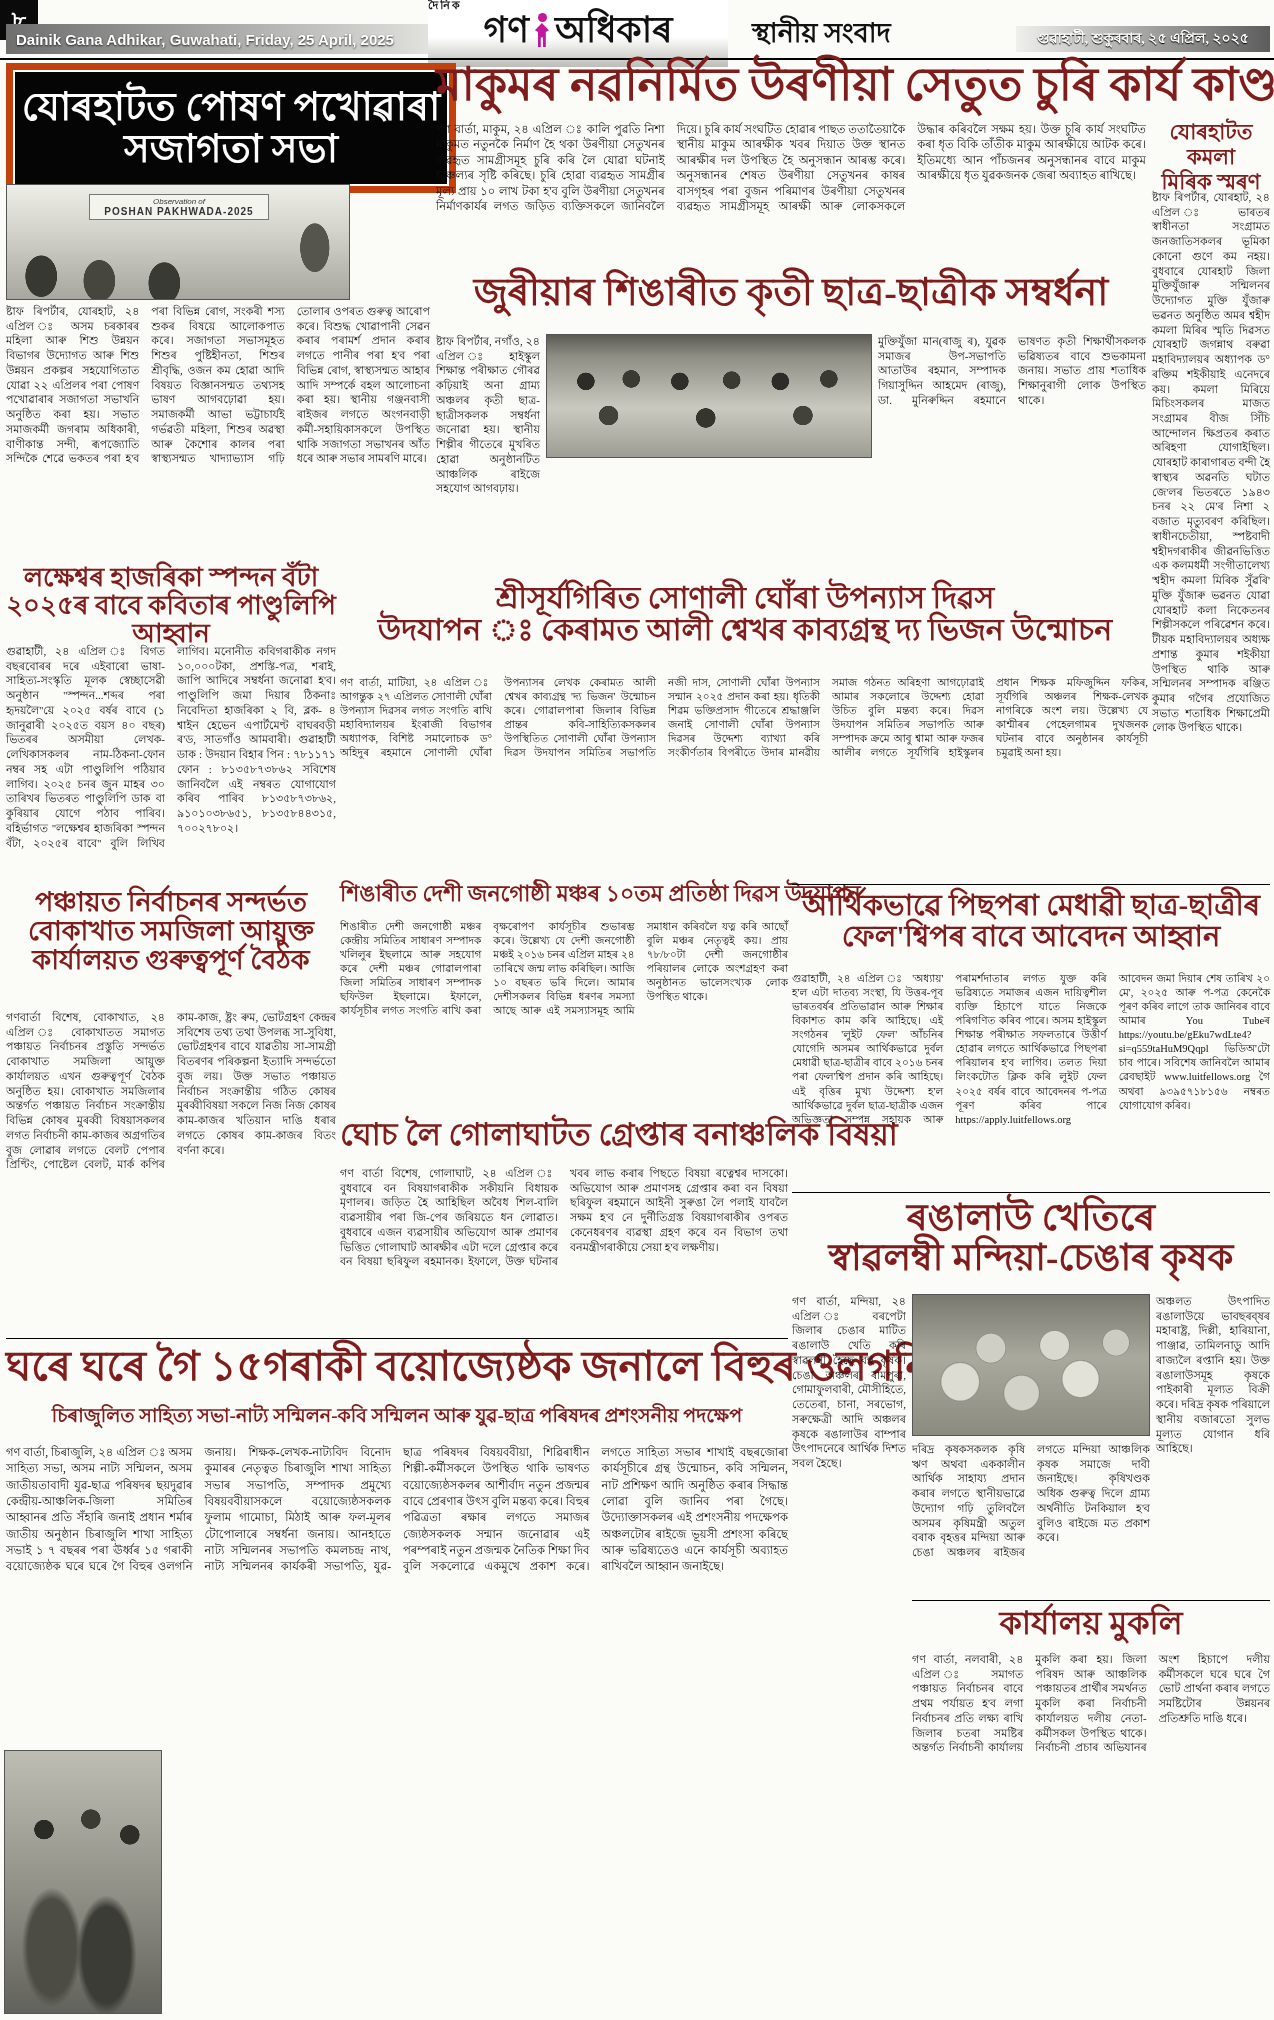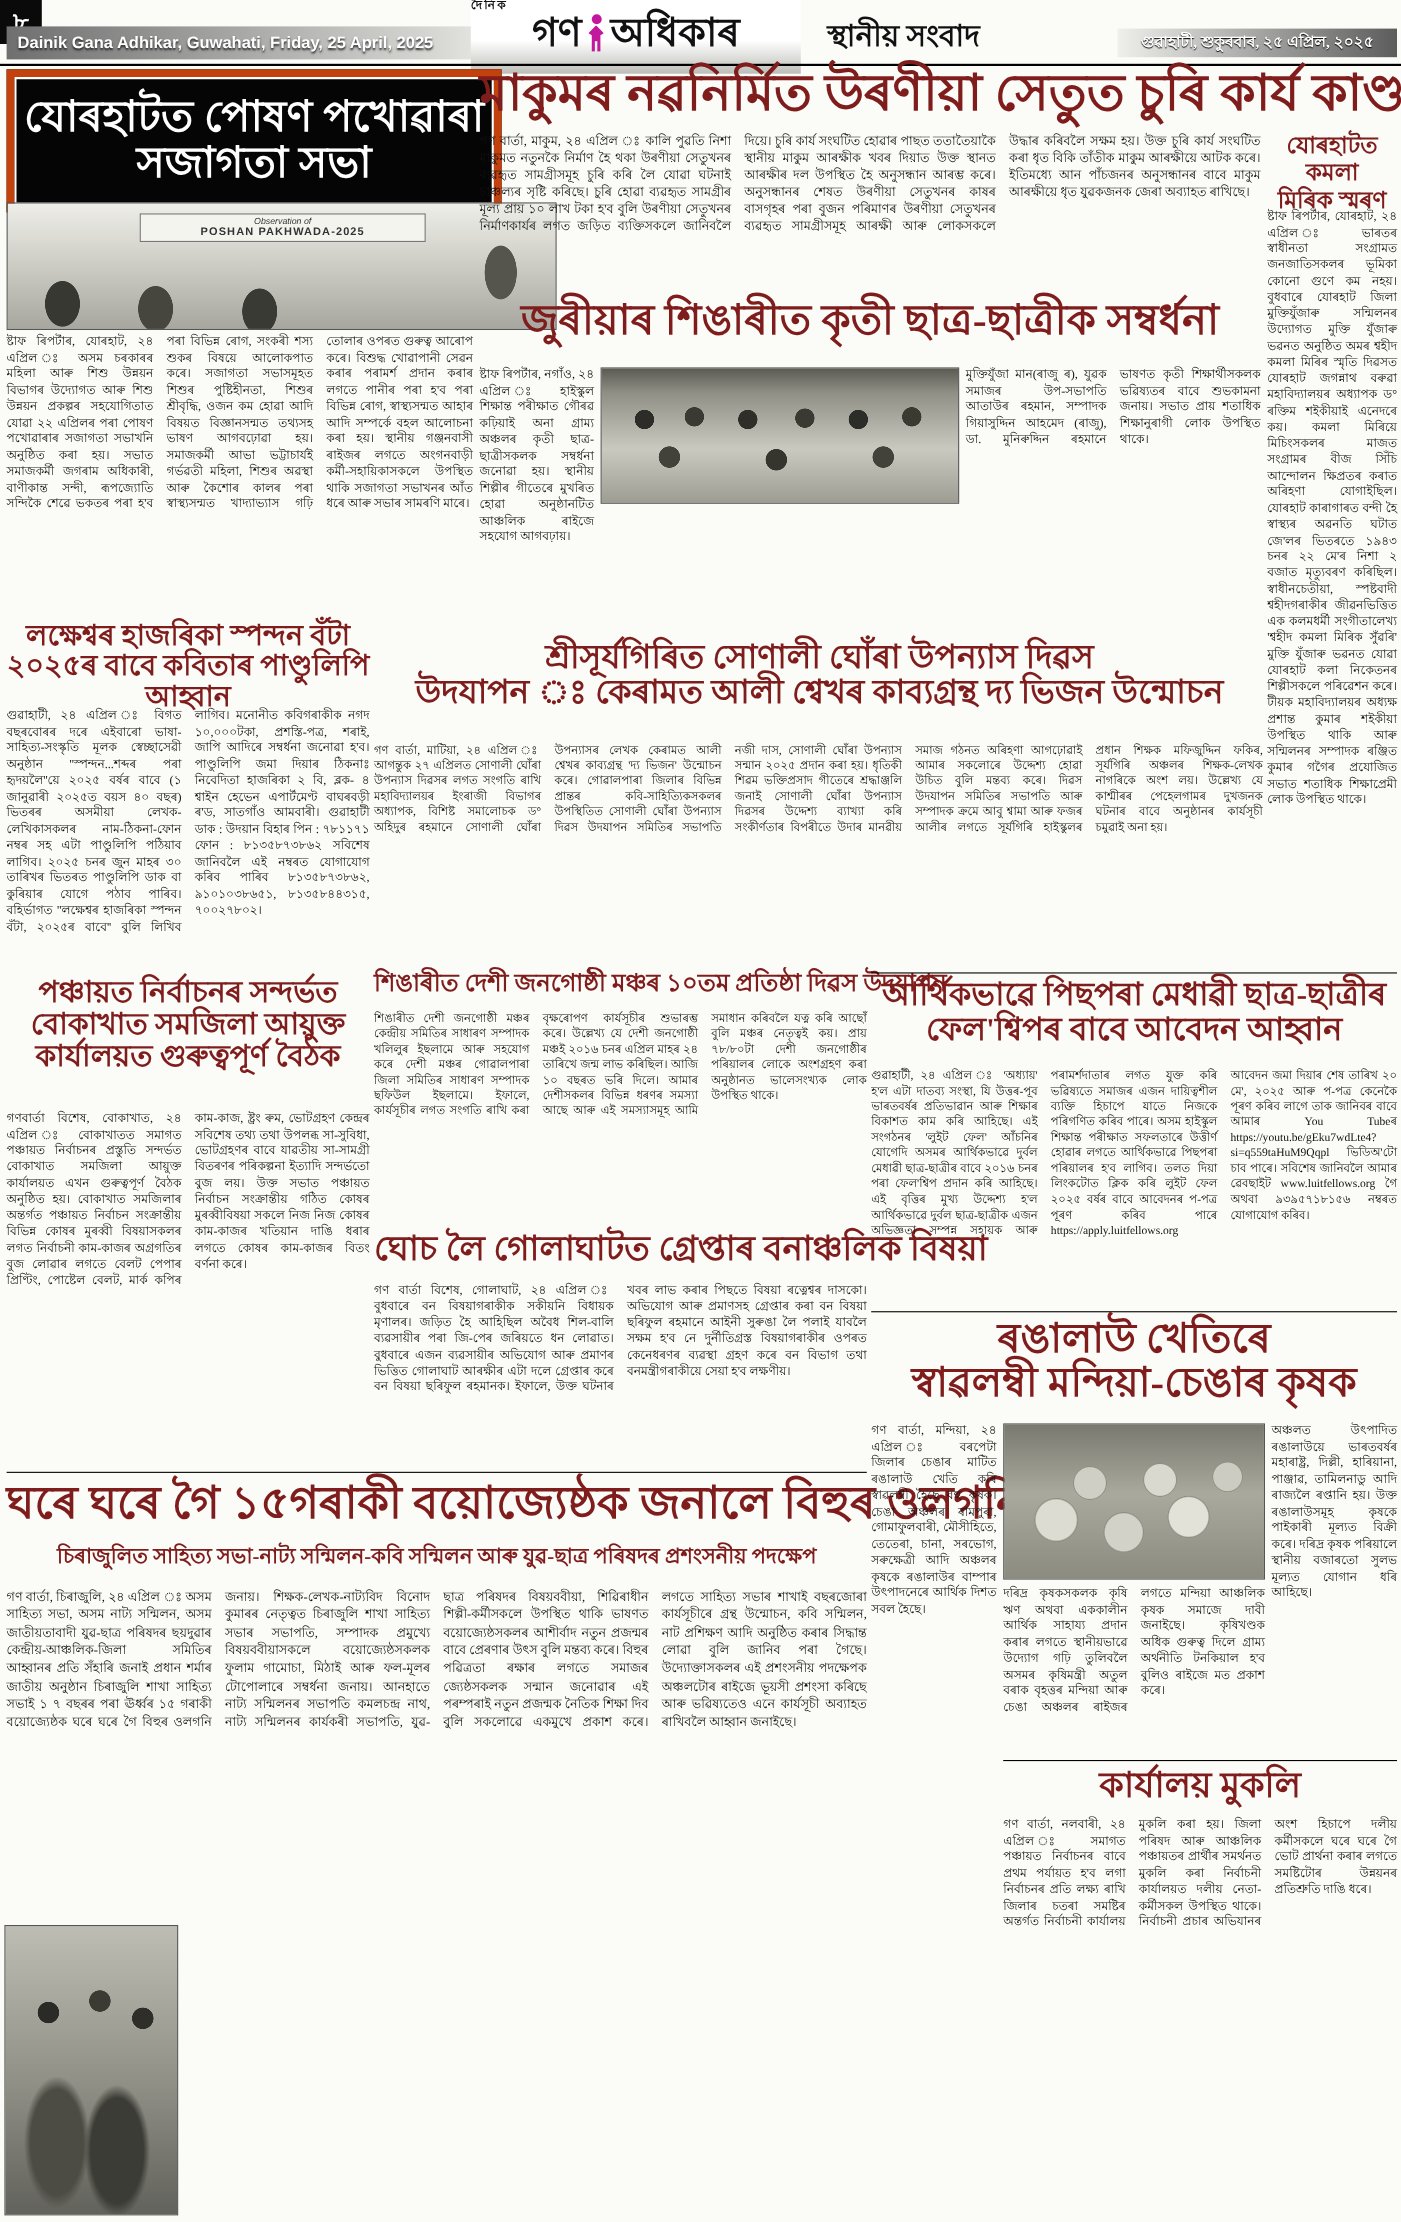--- a/index.html
+++ b/index.html
@@ -87,21 +87,21 @@
       <span>গণ</span>
       <span class="person-icon"></span>
       <span>অধিকাৰ</span>
     </div>
   </div>
   <div class="abs section-label">স্থানীয় সংবাদ</div>
   <div class="abs banner-right">গুৱাহাটী, শুকুৰবাৰ, ২৫ এপ্ৰিল, ২০২৫</div>
   <div class="abs header-rule"></div>
 
   <div class="abs hl hl-box" style="left:6px;top:63px;width:424px;height:116px;font-size:39px;padding:0 6px;">যোৰহাটত পোষণ পখোৱাৰা সজাগতা সভা</div>
-  <div class="abs photo photo-meeting" style="left:6px;top:184px;width:500px;height:116px;">
+  <div class="abs photo photo-meeting" style="left:6px;top:184px;width:344px;height:116px;">
     <div class="photo-banner">
       <div class="l1">Observation of</div>
       <div class="l2">POSHAN PAKHWADA-2025</div>
     </div>
   </div>
   <div class="abs body-text" style="left:6px;top:304px;width:424px;height:252px;column-count:3;font-size:11px;">ষ্টাফ ৰিপৰ্টাৰ, যোৰহাট, ২৪ এপ্ৰিল ঃ অসম চৰকাৰৰ মহিলা আৰু শিশু উন্নয়ন বিভাগৰ উদ্যোগত আৰু শিশু উন্নয়ন প্ৰকল্পৰ সহযোগিতাত যোৱা ২২ এপ্ৰিলৰ পৰা পোষণ পখোৱাৰাৰ সজাগতা সভাখনি অনুষ্ঠিত কৰা হয়। সভাত সমাজকৰ্মী জগৰাম অধিকাৰী, বাণীকান্ত সন্দী, ৰূপজ্যোতি সন্দিকৈ শেৱে ভকতৰ পৰা হ'ব পৰা বিভিন্ন ৰোগ, সংকৰী শস্য শুকৰ বিষয়ে আলোকপাত কৰে। সজাগতা সভাসমূহত শিশুৰ পুষ্টিহীনতা, শিশুৰ শ্ৰীবৃদ্ধি, ওজন কম হোৱা আদি বিষয়ত বিজ্ঞানসন্মত তথ্যসহ ভাষণ আগবঢ়োৱা হয়। সমাজকৰ্মী আভা ভট্টাচাৰ্যই গৰ্ভৱতী মহিলা, শিশুৰ অৱস্থা আৰু কৈশোৰ কালৰ পৰা স্বাস্থ্যসন্মত খাদ্যাভ্যাস গঢ়ি তোলাৰ ওপৰত গুৰুত্ব আৰোপ কৰে। বিশুদ্ধ খোৱাপানী সেৱন কৰাৰ পৰামৰ্শ প্ৰদান কৰাৰ লগতে পানীৰ পৰা হ'ব পৰা বিভিন্ন ৰোগ, স্বাস্থ্যসন্মত আহাৰ আদি সম্পৰ্কে বহল আলোচনা কৰা হয়। স্থানীয় গঞ্জনবাসী ৰাইজৰ লগতে অংগনবাড়ী কৰ্মী-সহায়িকাসকলে উপস্থিত থাকি সজাগতা সভাখনৰ আঁত ধৰে আৰু সভাৰ সামৰণি মাৰে।</div>
 
   <div class="abs hl" style="left:436px;top:60px;width:834px;height:56px;font-size:46px;white-space:nowrap;">মাকুমৰ নৱনিৰ্মিত উৰণীয়া সেতুত চুৰি কাৰ্য কাণ্ড</div>
   <div class="abs body-text" style="left:436px;top:122px;width:710px;height:144px;column-count:3;">গণ বাৰ্তা, মাকুম, ২৪ এপ্ৰিল ঃ কালি পুৱতি নিশা মাকুমত নতুনকৈ নিৰ্মাণ হৈ থকা উৰণীয়া সেতুখনৰ ব্যৱহৃত সামগ্ৰীসমূহ চুৰি কৰি লৈ যোৱা ঘটনাই চাঞ্চল্যৰ সৃষ্টি কৰিছে। চুৰি হোৱা ব্যৱহৃত সামগ্ৰীৰ মূল্য প্ৰায় ১০ লাখ টকা হ'ব বুলি উৰণীয়া সেতুখনৰ নিৰ্মাণকাৰ্যৰ লগত জড়িত ব্যক্তিসকলে জানিবলৈ দিয়ে। চুৰি কাৰ্য সংঘটিত হোৱাৰ পাছত ততাতৈয়াকৈ স্থানীয় মাকুম আৰক্ষীক খবৰ দিয়াত উক্ত স্থানত আৰক্ষীৰ দল উপস্থিত হৈ অনুসন্ধান আৰম্ভ কৰে। অনুসন্ধানৰ শেষত উৰণীয়া সেতুখনৰ কাষৰ বাসগৃহৰ পৰা বুজন পৰিমাণৰ উৰণীয়া সেতুখনৰ ব্যৱহৃত সামগ্ৰীসমূহ আৰক্ষী আৰু লোকসকলে উদ্ধাৰ কৰিবলৈ সক্ষম হয়। উক্ত চুৰি কাৰ্য সংঘটিত কৰা ধৃত বিকি তাঁতীক মাকুম আৰক্ষীয়ে আটক কৰে। ইতিমধ্যে আন পাঁচজনৰ অনুসন্ধানৰ বাবে মাকুম আৰক্ষীয়ে ধৃত যুৱকজনক জেৰা অব্যাহত ৰাখিছে।</div>
 
@@ -154,20 +154,20 @@
   <div class="abs body-text" style="left:6px;top:1444px;width:782px;height:566px;column-count:4;font-size:11.5px;line-height:1.42;">গণ বাৰ্তা, চিৰাজুলি, ২৪ এপ্ৰিল ঃ অসম সাহিত্য সভা, অসম নাট্য সন্মিলন, অসম জাতীয়তাবাদী যুৱ-ছাত্ৰ পৰিষদৰ ছয়দুৱাৰ কেন্দ্ৰীয়-আঞ্চলিক-জিলা সমিতিৰ আহ্বানৰ প্ৰতি সঁহাৰি জনাই প্ৰধান শৰ্মাৰ জাতীয় অনুষ্ঠান চিৰাজুলি শাখা সাহিত্য সভাই ১ ৭ বছৰৰ পৰা ঊৰ্ধ্বৰ ১৫ গৰাকী বয়োজ্যেষ্ঠক ঘৰে ঘৰে গৈ বিহুৰ ওলগনি জনায়। শিক্ষক-লেখক-নাট্যবিদ বিনোদ কুমাৰৰ নেতৃত্বত চিৰাজুলি শাখা সাহিত্য সভাৰ সভাপতি, সম্পাদক প্ৰমুখ্যে বিষয়ববীয়াসকলে বয়োজ্যেষ্ঠসকলক ফুলাম গামোচা, মিঠাই আৰু ফল-মূলৰ টোপোলাৰে সম্বৰ্ধনা জনায়। আনহাতে নাট্য সন্মিলনৰ সভাপতি কমলচন্দ্ৰ নাথ, নাট্য সন্মিলনৰ কাৰ্যকৰী সভাপতি, যুৱ-ছাত্ৰ পৰিষদৰ বিষয়ববীয়া, শিৱিৰাধীন শিল্পী-কৰ্মীসকলে উপস্থিত থাকি ভাষণত বয়োজ্যেষ্ঠসকলৰ আশীৰ্বাদ নতুন প্ৰজন্মৰ বাবে প্ৰেৰণাৰ উৎস বুলি মন্তব্য কৰে। বিহুৰ পৱিত্ৰতা ৰক্ষাৰ লগতে সমাজৰ জ্যেষ্ঠসকলক সন্মান জনোৱাৰ এই পৰম্পৰাই নতুন প্ৰজন্মক নৈতিক শিক্ষা দিব বুলি সকলোৱে একমুখে প্ৰকাশ কৰে। লগতে সাহিত্য সভাৰ শাখাই বছৰজোৰা কাৰ্যসূচীৰে গ্ৰন্থ উন্মোচন, কবি সন্মিলন, নাট প্ৰশিক্ষণ আদি অনুষ্ঠিত কৰাৰ সিদ্ধান্ত লোৱা বুলি জানিব পৰা গৈছে। উদ্যোক্তাসকলৰ এই প্ৰশংসনীয় পদক্ষেপক অঞ্চলটোৰ ৰাইজে ভূয়সী প্ৰশংসা কৰিছে আৰু ভৱিষ্যতেও এনে কাৰ্যসূচী অব্যাহত ৰাখিবলৈ আহ্বান জনাইছে।</div>
   <div class="abs photo photo-crowd" style="left:4px;top:1750px;width:158px;height:264px;"></div>
 
   <div class="abs rule-h" style="left:792px;top:1192px;width:478px;"></div>
   <div class="abs hl" style="left:792px;top:1198px;width:478px;font-size:37px;">
     <div>ৰঙালাউ খেতিৰে</div>
     <div>স্বাৱলম্বী মন্দিয়া-চেঙাৰ কৃষক</div>
   </div>
   <div class="abs body-text" style="left:792px;top:1294px;width:114px;height:720px;font-size:11px;">গণ বাৰ্তা, মন্দিয়া, ২৪ এপ্ৰিল ঃ বৰপেটা জিলাৰ চেঙাৰ মাটিত ৰঙালাউ খেতি কৰি স্বাৱলম্বী হৈছে বহু কৃষক। চেঙা অঞ্চলৰ ৰামপুৰা, গোমাফুলবাৰী, মৌসীহিতে, তেতেৰা, চানা, সৰভোগ, সৰুক্ষেত্ৰী আদি অঞ্চলৰ কৃষকে ৰঙালাউৰ বাম্পাৰ উৎপাদনেৰে আৰ্থিক দিশত সবল হৈছে।</div>
   <div class="abs photo photo-pumpkins" style="left:912px;top:1294px;width:238px;height:142px;"></div>
-  <div class="abs body-text" style="left:1156px;top:1294px;width:114px;height:300px;font-size:11px;">অঞ্চলত উৎপাদিত ৰঙালাউয়ে ভাৰতবৰ্ষৰ মহাৰাষ্ট্ৰ, দিল্লী, হাৰিয়ানা, পাঞ্জাৱ, তামিলনাডু আদি ৰাজ্যলৈ ৰপ্তানি হয়। উক্ত ৰঙালাউসমূহ কৃষকে পাইকাৰী মূল্যত বিক্ৰী কৰে। দৰিদ্ৰ কৃষক পৰিয়ালে স্থানীয় বজাৰতো সুলভ মূল্যত যোগান ধৰি আহিছে।</div>
+  <div class="abs body-text" style="left:1156px;top:1294px;width:114px;height:300px;font-size:11px;">অঞ্চলত উৎপাদিত ৰঙালাউয়ে ভাবছৰব্ষৰ মহাৰাষ্ট্ৰ, দিল্লী, হাৰিয়ানা, পাঞ্জাৱ, তামিলনাডু আদি ৰাজ্যলৈ ৰপ্তানি হয়। উক্ত ৰঙালাউসমূহ কৃষকে পাইকাৰী মূল্যত বিক্ৰী কৰে। দৰিদ্ৰ কৃষক পৰিয়ালে স্থানীয় বজাৰতো সুলভ মূল্যত যোগান ধৰি আহিছে।</div>
   <div class="abs body-text" style="left:912px;top:1442px;width:238px;height:154px;column-count:2;font-size:11px;">দৰিদ্ৰ কৃষকসকলক কৃষি ঋণ অথবা এককালীন আৰ্থিক সাহায্য প্ৰদান কৰাৰ লগতে স্থানীয়ভাৱে উদ্যোগ গঢ়ি তুলিবলৈ অসমৰ কৃষিমন্ত্ৰী অতুল বৰাক বৃহত্তৰ মন্দিয়া আৰু চেঙা অঞ্চলৰ ৰাইজৰ লগতে মন্দিয়া আঞ্চলিক কৃষক সমাজে দাবী জনাইছে। কৃষিখণ্ডক অধিক গুৰুত্ব দিলে গ্ৰাম্য অৰ্থনীতি টনকিয়াল হ'ব বুলিও ৰাইজে মত প্ৰকাশ কৰে।</div>
 
   <div class="abs rule-h" style="left:912px;top:1600px;width:358px;"></div>
   <div class="abs hl" style="left:912px;top:1606px;width:358px;height:40px;font-size:32px;">কাৰ্যালয় মুকলি</div>
   <div class="abs body-text" style="left:912px;top:1652px;width:358px;height:362px;column-count:3;font-size:11px;">গণ বাৰ্তা, নলবাৰী, ২৪ এপ্ৰিল ঃ সমাগত পঞ্চায়ত নিৰ্বাচনৰ বাবে প্ৰথম পৰ্যায়ত হ'ব লগা নিৰ্বাচনৰ প্ৰতি লক্ষ্য ৰাখি জিলাৰ চতৰা সমষ্টিৰ অন্তৰ্গত নিৰ্বাচনী কাৰ্যালয় মুকলি কৰা হয়। জিলা পৰিষদ আৰু আঞ্চলিক পঞ্চায়তৰ প্ৰাৰ্থীৰ সমৰ্থনত মুকলি কৰা নিৰ্বাচনী কাৰ্যালয়ত দলীয় নেতা-কৰ্মীসকল উপস্থিত থাকে। নিৰ্বাচনী প্ৰচাৰ অভিযানৰ অংশ হিচাপে দলীয় কৰ্মীসকলে ঘৰে ঘৰে গৈ ভোট প্ৰাৰ্থনা কৰাৰ লগতে সমষ্টিটোৰ উন্নয়নৰ প্ৰতিশ্ৰুতি দাঙি ধৰে।</div>
 
 </div>
 
 </body></html>

